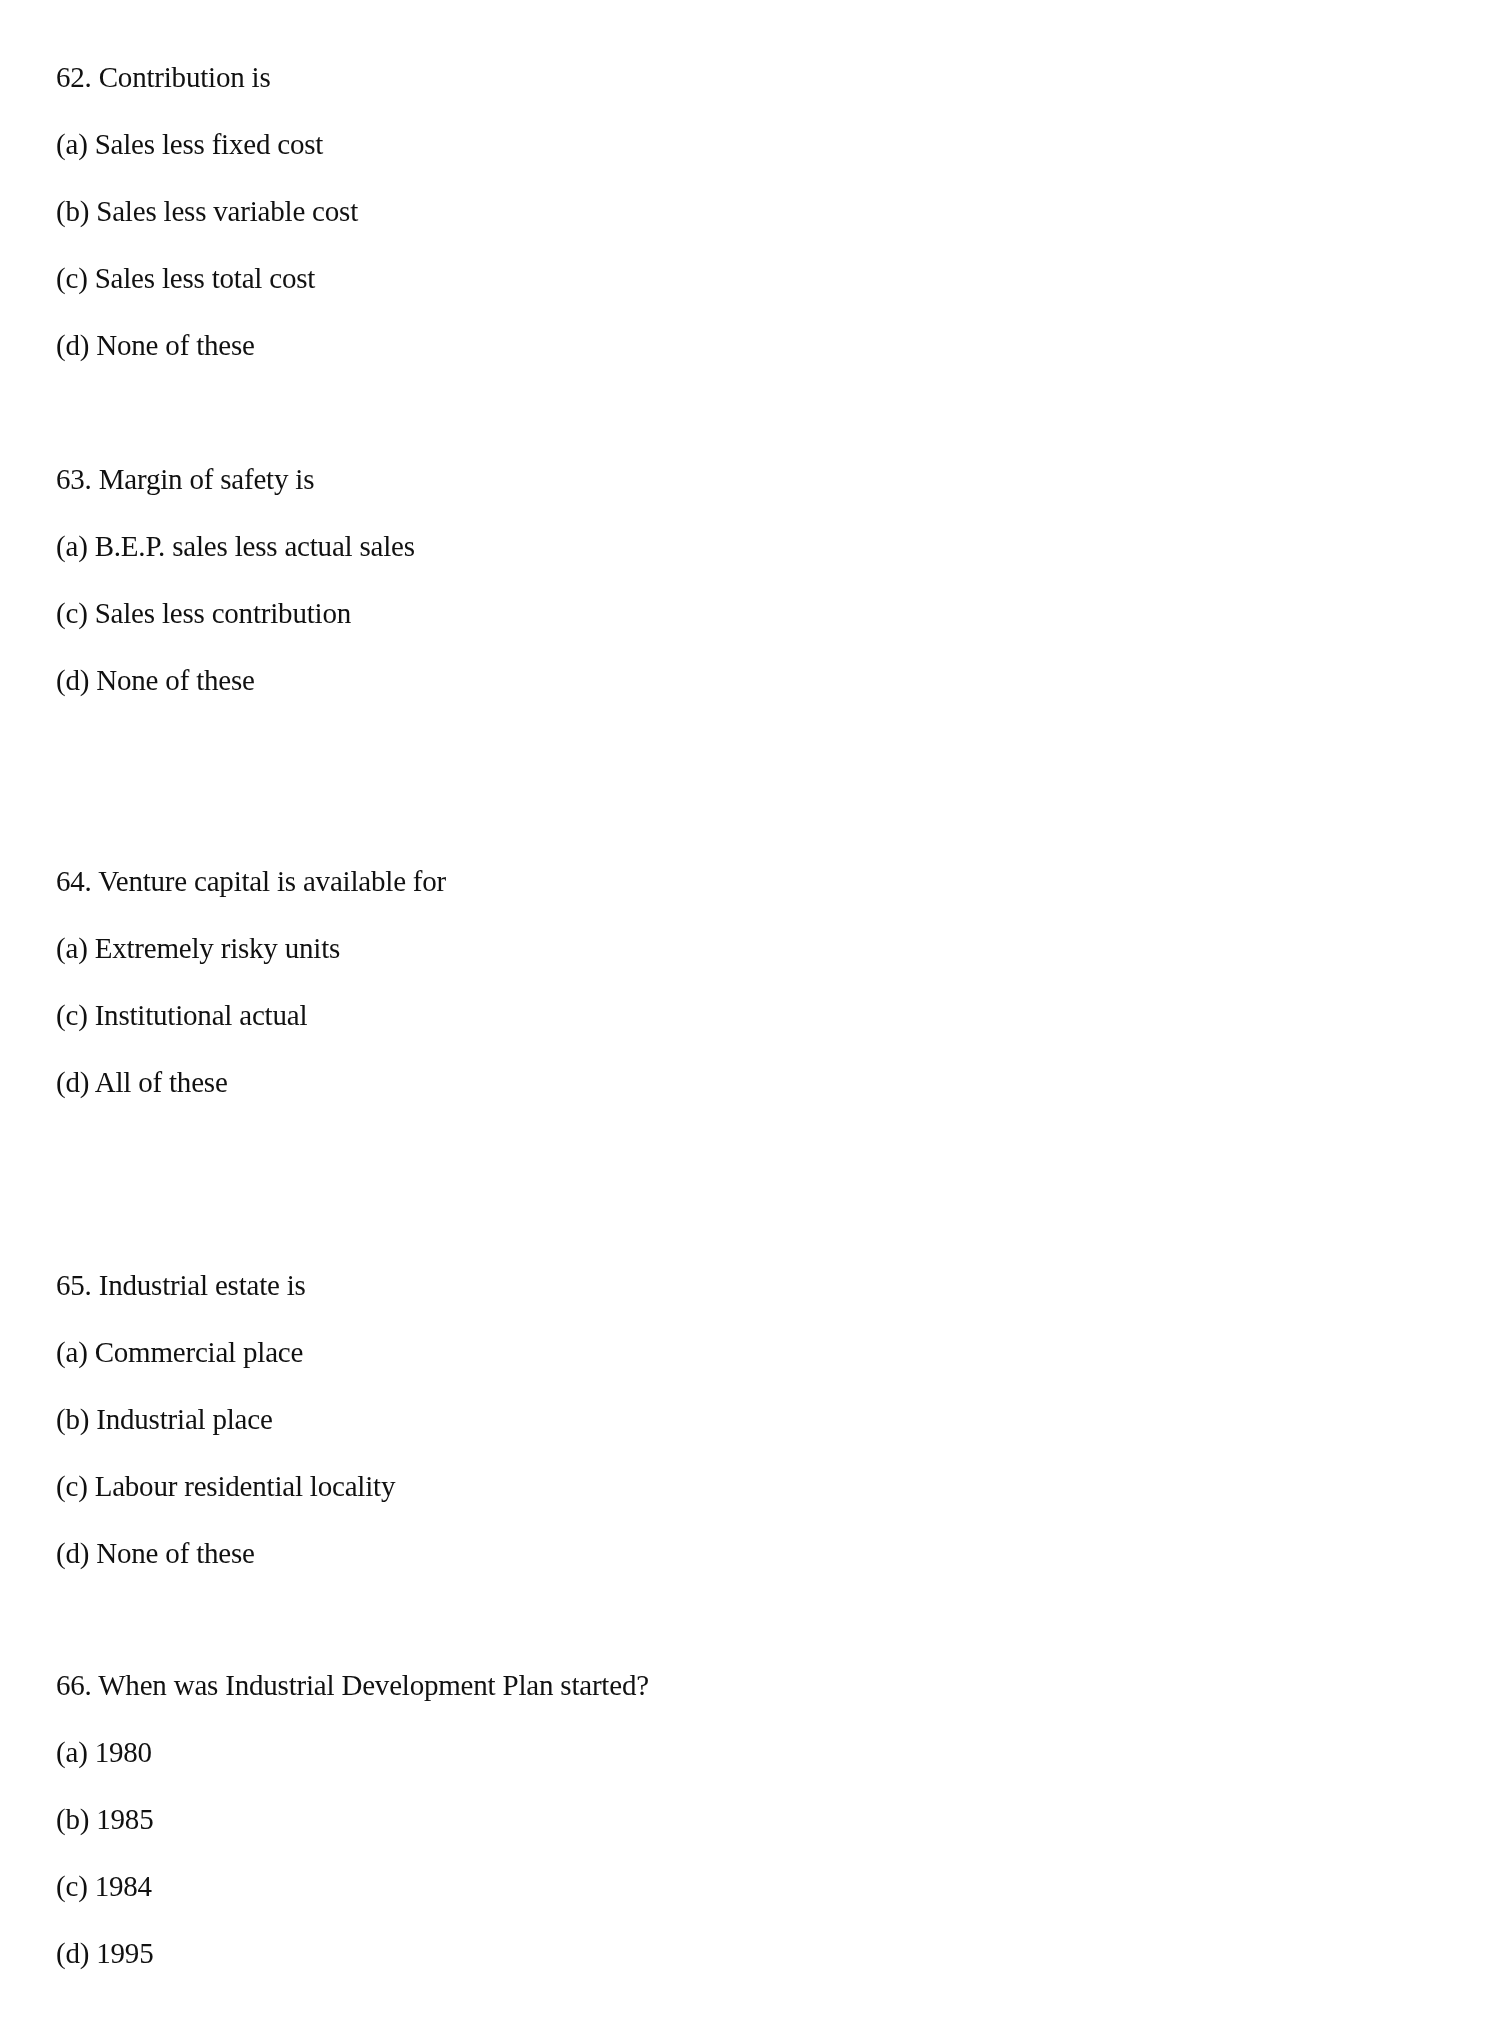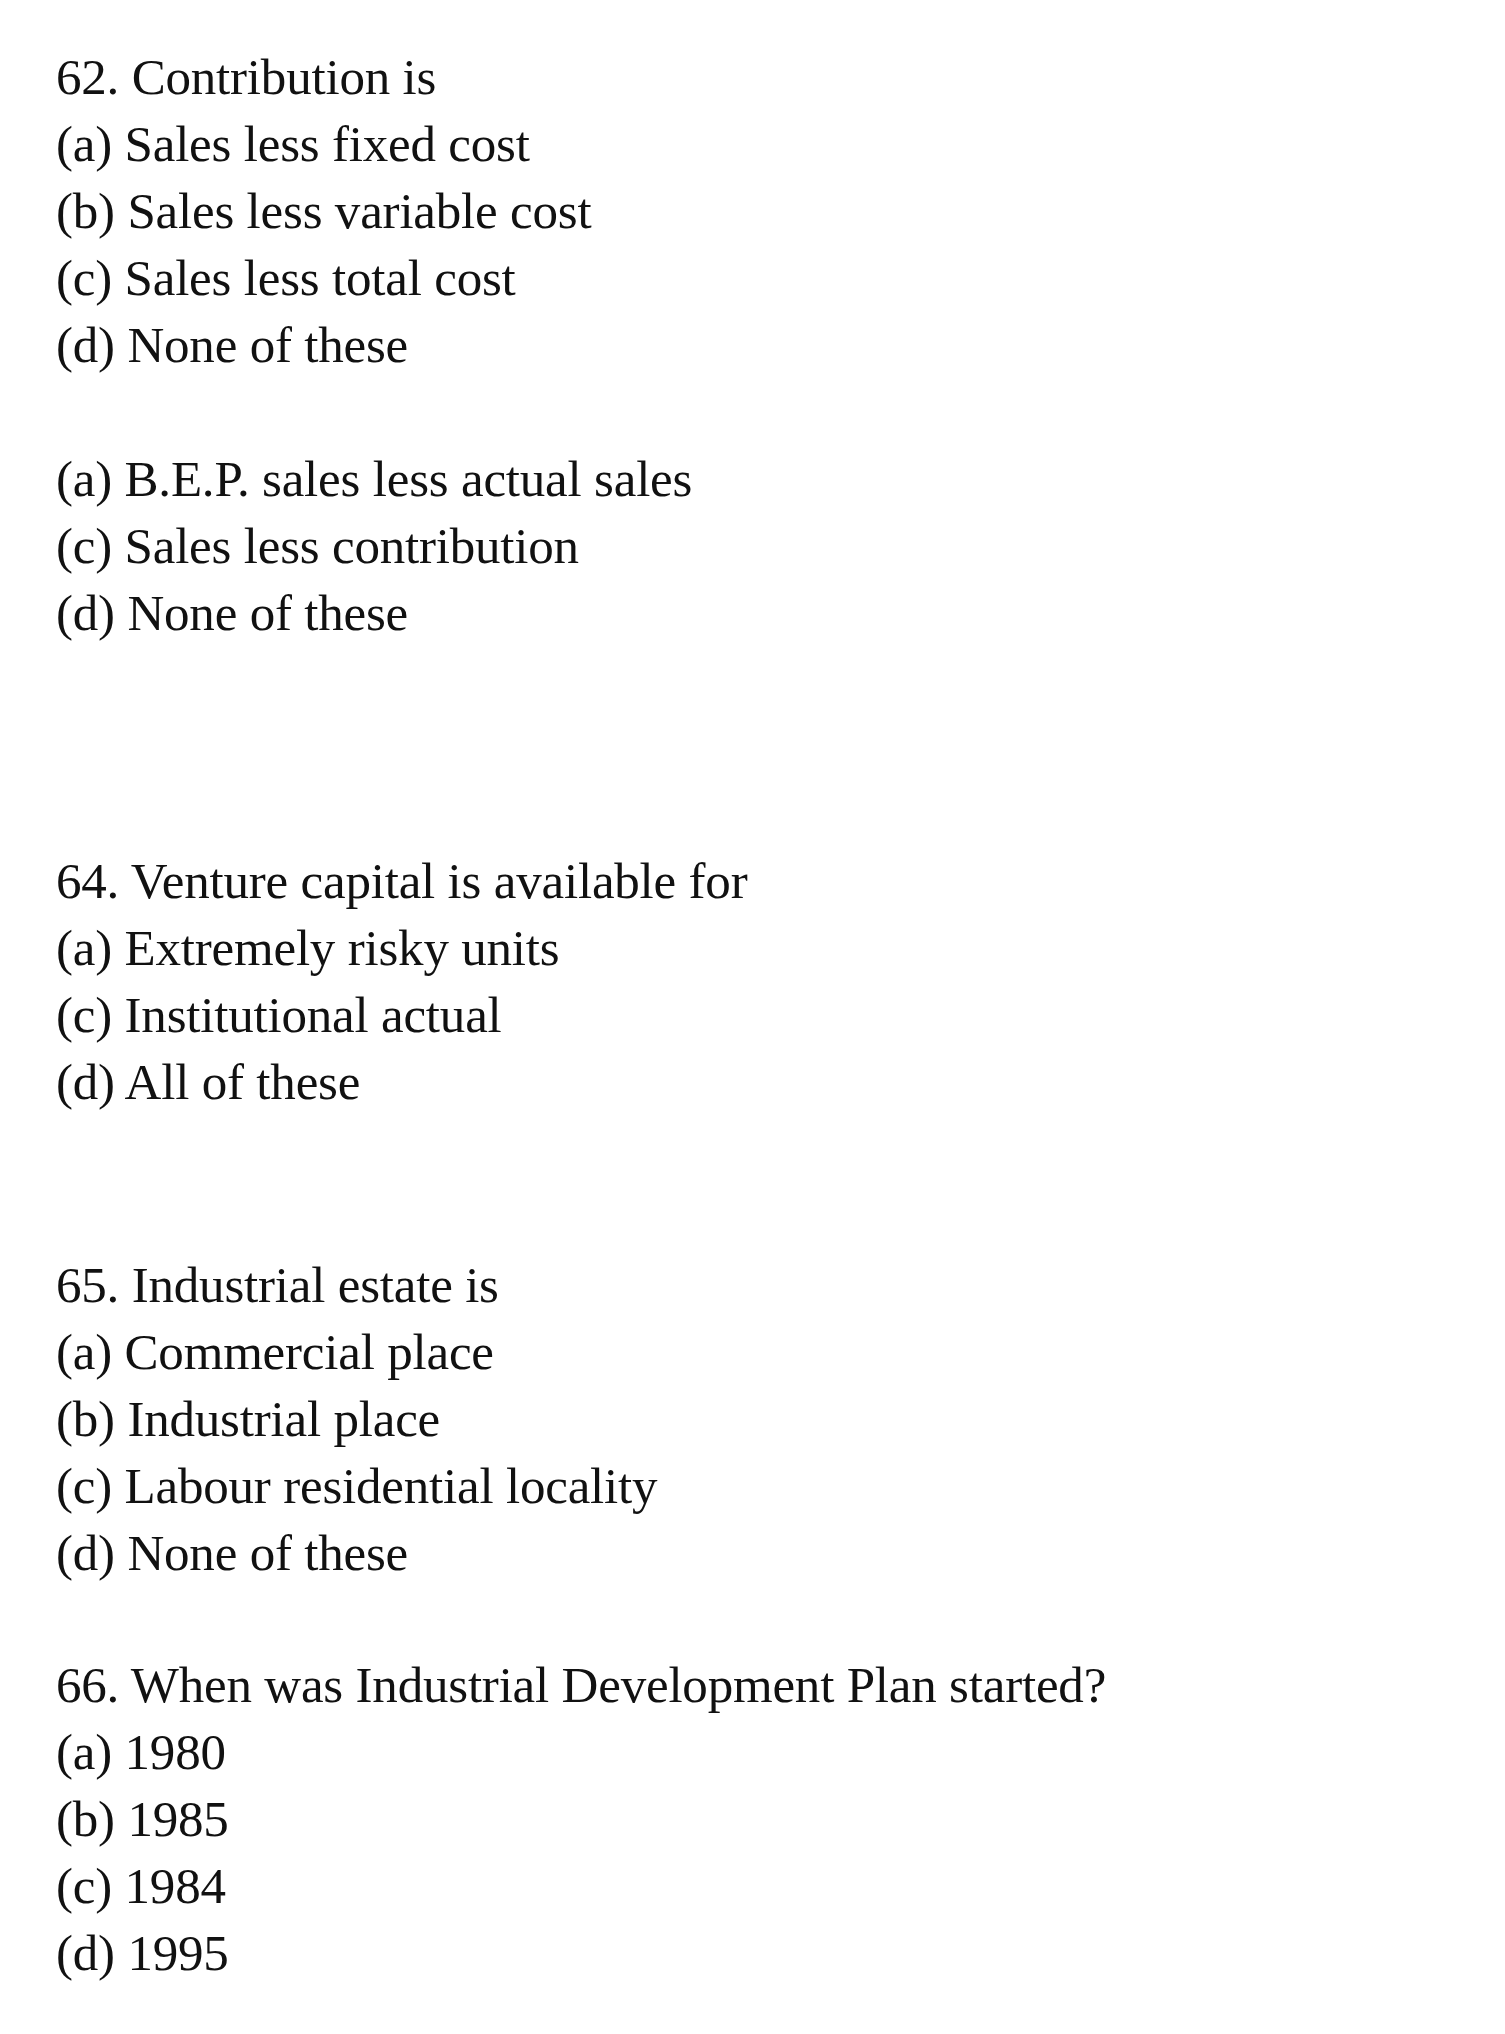--- a/index.html
+++ b/index.html
@@ -21,21 +21,21 @@
     top: 0;
     width: 1505px;
     height: 2034px;
   }
   .question-block {
     position: absolute;
     left: 56px;
     width: 1400px;
   }
   .line {
-    font-size: 51px;
+    font-size: 29px;
     line-height: 67px;
     height: 67px;
     white-space: nowrap;
     letter-spacing: -0.2px;
   }
   .q1 { top: 44px; }
   .q2 { top: 446px; }
   .q3 { top: 848px; }
   .q4 { top: 1252px; }
   .q5 { top: 1652px; }
@@ -47,20 +47,21 @@
 
   <div class="question-block q1">
     <div class="line">62. Contribution is</div>
     <div class="line">(a) Sales less fixed cost</div>
     <div class="line">(b) Sales less variable cost</div>
     <div class="line">(c) Sales less total cost</div>
     <div class="line">(d) None of these</div>
   </div>
 
   <div class="question-block q2">
+    <div class="line">63. Margin of safety is</div>
     <div class="line">(a) B.E.P. sales less actual sales</div>
     <div class="line">(c) Sales less contribution</div>
     <div class="line">(d) None of these</div>
   </div>
 
   <div class="question-block q3">
     <div class="line">64. Venture capital is available for</div>
     <div class="line">(a) Extremely risky units</div>
     <div class="line">(c) Institutional actual</div>
     <div class="line">(d) All of these</div>

